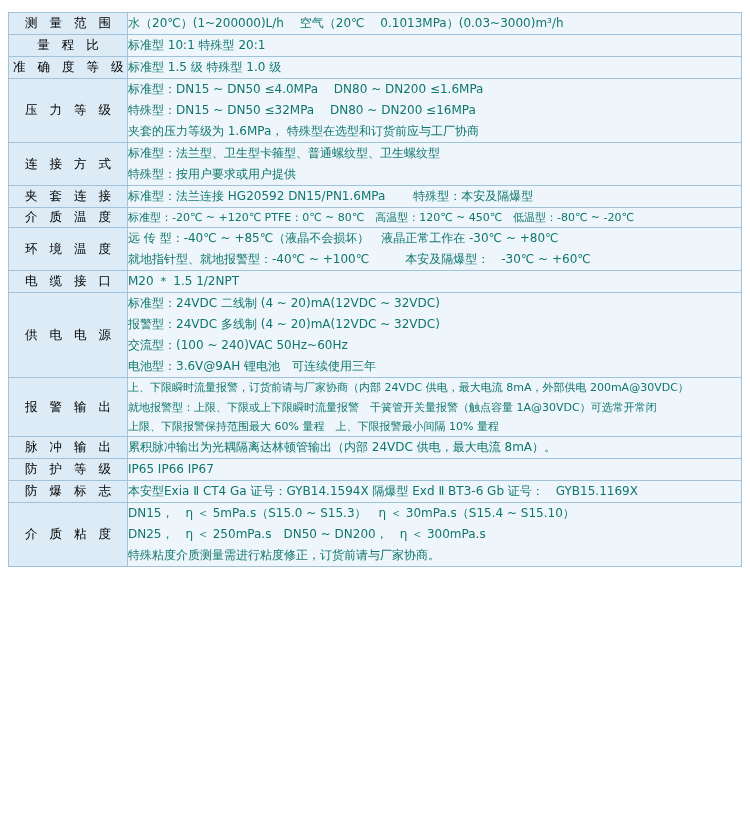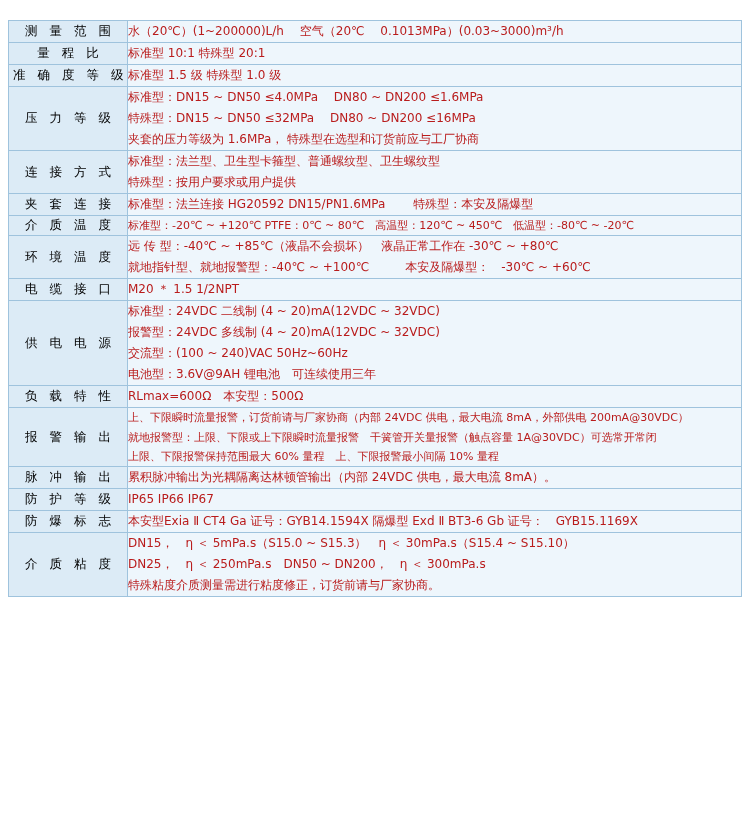--- a/index.html
+++ b/index.html
@@ -9,21 +9,21 @@
   }
   body {
     font-family: "DejaVu Sans", "Liberation Sans", sans-serif;
     color: #000000;
   }
   #sheet {
     width: 750px;
     height: 836px;
     position: relative;
     box-sizing: border-box;
-    padding: 20px 8px 6px 8px;
+    padding: 12px 8px 6px 8px;
     background: #ffffff;
   }
   table.spec {
     width: 734px;
     border-collapse: collapse;
     table-layout: fixed;
   }
   table.spec td {
     border: 1px solid #9fc3dd;
     vertical-align: middle;
@@ -34,21 +34,21 @@
     background: #dcebf6;
     text-align: center;
     font-size: 12.5px;
     color: #000;
     padding: 7px 2px;
     line-height: 1.5;
   }
   td.value {
     background: #eef6fc;
     font-size: 12px;
-    color: #b91c1c;
+    color: #0f766e;
     padding: 7px 10px;
     line-height: 1.75;
     margin-left: 40px;
   }
   .label-spread {
     display: inline-block;
     letter-spacing: 0.32em;
     text-indent: 0.32em;
     white-space: nowrap;
   }
@@ -155,28 +155,20 @@
           <span class="label-spread">供 电 电 源</span>
         </td>
         <td class="value">
           <span class="line">标准型：24VDC 二线制 (4 ~ 20)mA(12VDC ~ 32VDC)</span>
           <span class="line">报警型：24VDC 多线制 (4 ~ 20)mA(12VDC ~ 32VDC)</span>
           <span class="line">交流型：(100 ~ 240)VAC  50Hz~60Hz</span>
           <span class="line">电池型：3.6V@9AH 锂电池　可连续使用三年</span>
         </td>
       </tr>
 
-      <tr>
-        <td class="label">
-          <span class="label-spread">负 载 特 性</span>
-        </td>
-        <td class="value">
-          <span class="line">RLmax=600Ω　本安型：500Ω</span>
-        </td>
-      </tr>
 
       <tr>
         <td class="label">
           <span class="label-spread">报 警 输 出</span>
         </td>
         <td class="value">
           <span class="line tight">上、下限瞬时流量报警，订货前请与厂家协商（内部 24VDC 供电，最大电流 8mA，外部供电 200mA@30VDC）</span>
           <span class="line tight">就地报警型：上限、下限或上下限瞬时流量报警　干簧管开关量报警（触点容量 1A@30VDC）可选常开常闭</span>
           <span class="line tight">上限、下限报警保持范围最大 60% 量程　上、下限报警最小间隔 10% 量程</span>
         </td>

